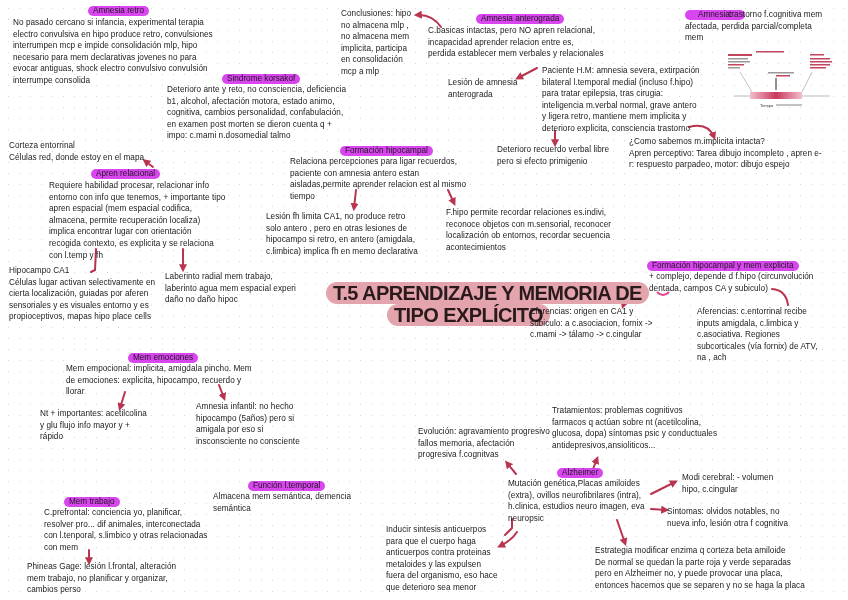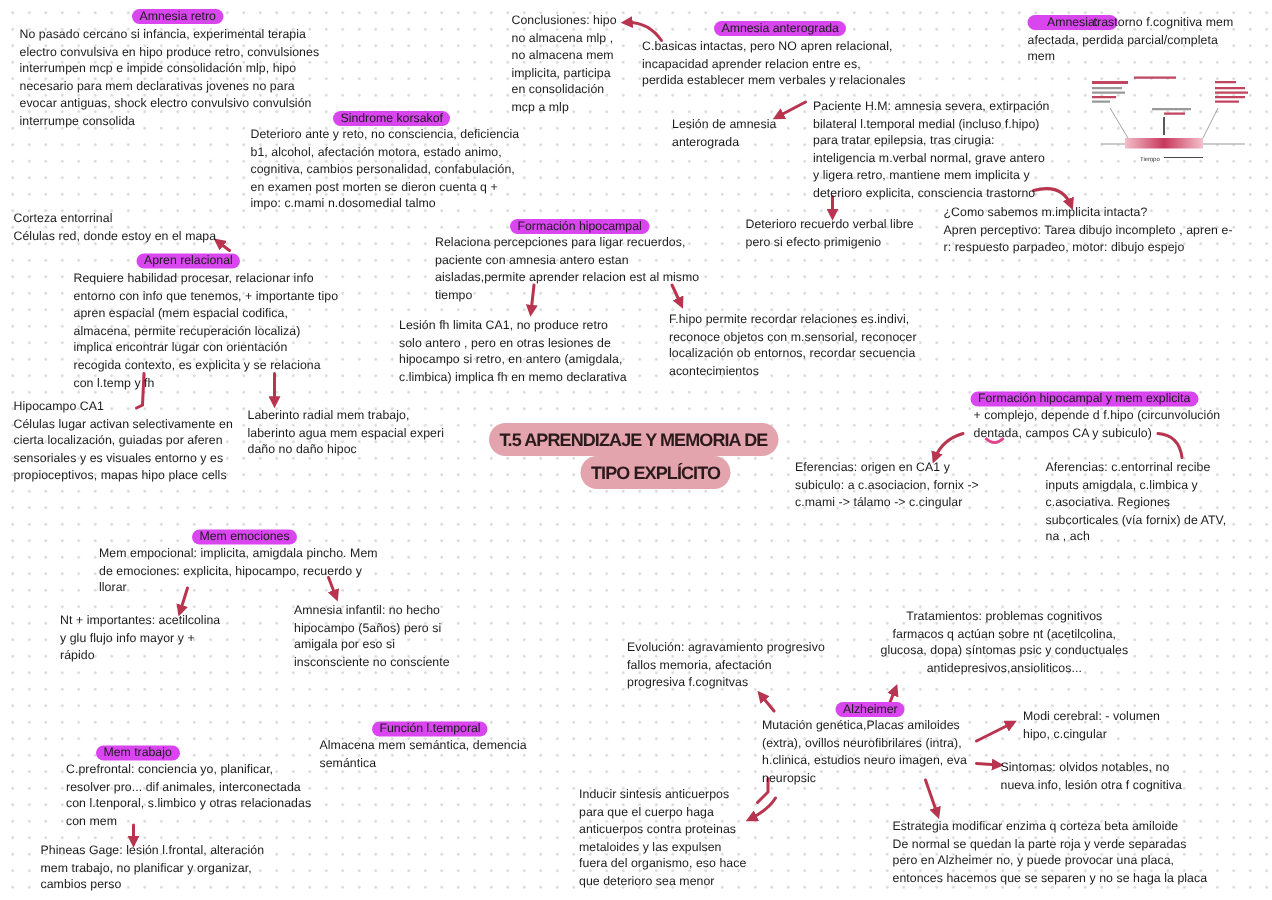--- a/index.html
+++ b/index.html
@@ -12,21 +12,21 @@
     font-family: "Liberation Sans", sans-serif;
     color:#1a1a1a;
   }
   .blk { position:absolute; font-size:8.2px; line-height:11.6px; white-space:pre-line; letter-spacing:0.05px; }
   .tag {
     position:absolute; background:#d946ef; border-radius:7px;
     padding:0 5px; font-size:8.2px; line-height:10px; color:#1a1a1a; white-space:nowrap;
   }
   .title-pill {
     position:absolute; background:#e3a4ad; border-radius:14px;
-    font-size:12px; font-weight:bold; letter-spacing:-0.6px; line-height:22px; color:#2a1a1c;
+    font-size:20px; font-weight:bold; letter-spacing:-0.6px; line-height:22px; color:#2a1a1c;
     padding:0 7px; white-space:nowrap;
   }
   svg.arrows { position:absolute; left:0; top:0; width:848px; height:600px; pointer-events:none; }
   .diagram {
     position:absolute; left:726px; top:50px; width:106px; height:60px;
   }
 </style>
 </head>
 <body>
 
@@ -247,21 +247,21 @@
 con mem</div>
 
 <div class="blk" style="left:27px; top:561px;">Phineas Gage: lesión l.frontal, alteración
 mem trabajo, no planificar y organizar,
 cambios perso</div>
 
 <div class="blk" style="left:418px; top:426px;">Evolución: agravamiento progresivo
 fallos memoria, afectación
 progresiva f.cognitvas</div>
 
-<div class="blk" style="left:587px; top:405px;text-align:center;">Tratamientos: problemas cognitivos
+<div class="blk" style="left:552px; top:405px;">Tratamientos: problemas cognitivos
 farmacos q actúan sobre nt (acetilcolina,
 glucosa, dopa) síntomas psic y conductuales
 antidepresivos,ansioliticos...</div>
 
 <div class="tag" style="left:557px; top:468px;">Alzheimer</div>
 <div class="blk" style="left:508px; top:478px;">Mutación genética,Placas amiloides
 (extra), ovillos neurofibrilares (intra),
 h.clinica, estudios neuro imagen, eva
 neuropsic</div>
 

